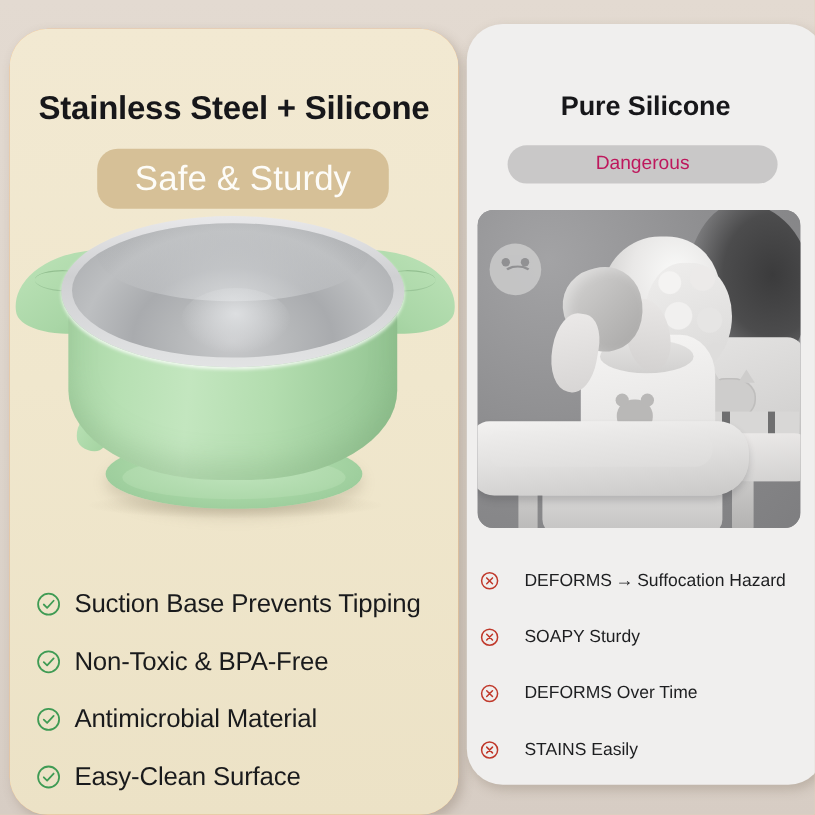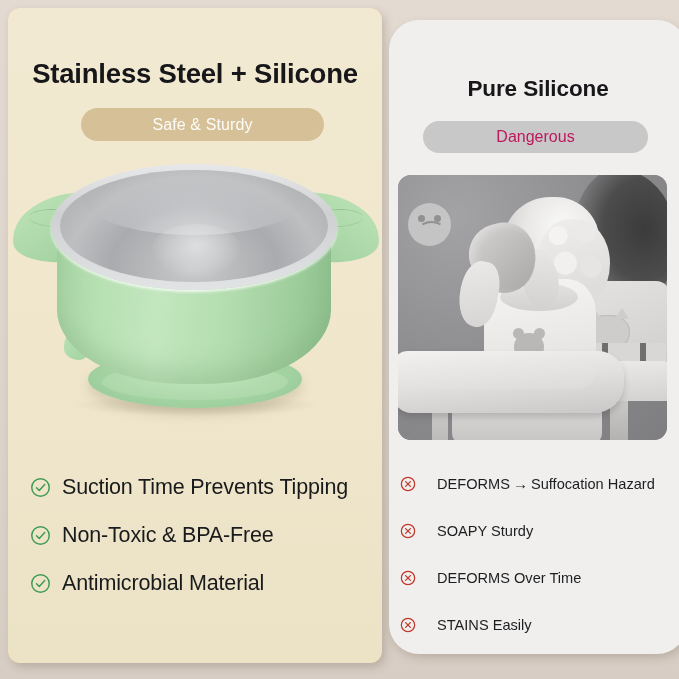--- a/index.html
+++ b/index.html
@@ -19,25 +19,25 @@
   .backdrop {
     position: absolute;
     inset: 0;
     background: linear-gradient(180deg, #e3dad1 0%, #ddd4cb 55%, #d7cdc4 100%);
   }
 
   
   .panel-good {
     position: absolute;
     left: 8px;
-    top: 8px;
+    top: 24px;
     width: 374px;
     height: 655px;
     background: #fdba74;
-    border-radius: 12px;
+    border-radius: 32px;
     box-shadow: 3px 4px 9px rgba(120,104,86,0.30);
     overflow: hidden;
   }
   .panel-good-inner {
     position: absolute;
     inset: 0;
     background: linear-gradient(180deg,#f2e9d2 0%, #f0e7cd 45%, #ece2c6 100%);
   }
 
   
@@ -63,25 +63,25 @@
     font-weight: 700;
     color: #17171a;
     letter-spacing: -0.2px;
     white-space: nowrap;
   }
   .badge-good {
     position: absolute;
     top: 100px;
     left: 73px;
     width: 243px;
-    height: 33px;
+    height: 50px;
     border-radius: 17px;
     background: #d6c097;
     color: #fdfcf8;
-    font-size: 16px;
+    font-size: 29px;
     display: flex;
     align-items: center;
     justify-content: center;
     letter-spacing: 0.1px;
   }
 
   .title-bad {
     position: absolute;
     top: 56px;
     left: 0; right: 0;
@@ -539,21 +539,21 @@
 
   <div class="list-good">
 
     <div class="row-good">
       <span class="ico-check">
         <svg width="21" height="21" viewBox="0 0 24 24" aria-hidden="true">
           <circle cx="12" cy="12" r="10" fill="none" stroke="#3f9b54" stroke-width="1.7"></circle>
           <path d="M7.4 12.3 L10.6 15.4 L16.8 8.7" fill="none" stroke="#3f9b54" stroke-width="1.7" stroke-linecap="round" stroke-linejoin="round"></path>
         </svg>
       </span>
-      <span class="label">Suction Time Prevents Tipping</span>
+      <span class="label">Suction Base Prevents Tipping</span>
     </div>
 
     <div class="row-good">
       <span class="ico-check">
         <svg width="21" height="21" viewBox="0 0 24 24" aria-hidden="true">
           <circle cx="12" cy="12" r="10" fill="none" stroke="#3f9b54" stroke-width="1.7"></circle>
           <path d="M7.4 12.3 L10.6 15.4 L16.8 8.7" fill="none" stroke="#3f9b54" stroke-width="1.7" stroke-linecap="round" stroke-linejoin="round"></path>
         </svg>
       </span>
       <span class="label">Non-Toxic &amp; BPA-Free</span>
@@ -562,20 +562,29 @@
     <div class="row-good">
       <span class="ico-check">
         <svg width="21" height="21" viewBox="0 0 24 24" aria-hidden="true">
           <circle cx="12" cy="12" r="10" fill="none" stroke="#3f9b54" stroke-width="1.7"></circle>
           <path d="M7.4 12.3 L10.6 15.4 L16.8 8.7" fill="none" stroke="#3f9b54" stroke-width="1.7" stroke-linecap="round" stroke-linejoin="round"></path>
         </svg>
       </span>
       <span class="label">Antimicrobial Material</span>
     </div>
 
+    <div class="row-good">
+      <span class="ico-check">
+        <svg width="21" height="21" viewBox="0 0 24 24" aria-hidden="true">
+          <circle cx="12" cy="12" r="10" fill="none" stroke="#3f9b54" stroke-width="1.7"></circle>
+          <path d="M7.4 12.3 L10.6 15.4 L16.8 8.7" fill="none" stroke="#3f9b54" stroke-width="1.7" stroke-linecap="round" stroke-linejoin="round"></path>
+        </svg>
+      </span>
+      <span class="label">Easy-Clean Surface</span>
+    </div>
 
   </div>
 </div>
 
 <div class="panel-bad">
 
   <div class="title-bad">Pure Silicone</div>
 
   <div class="badge-bad">Dangerous</div>
 

